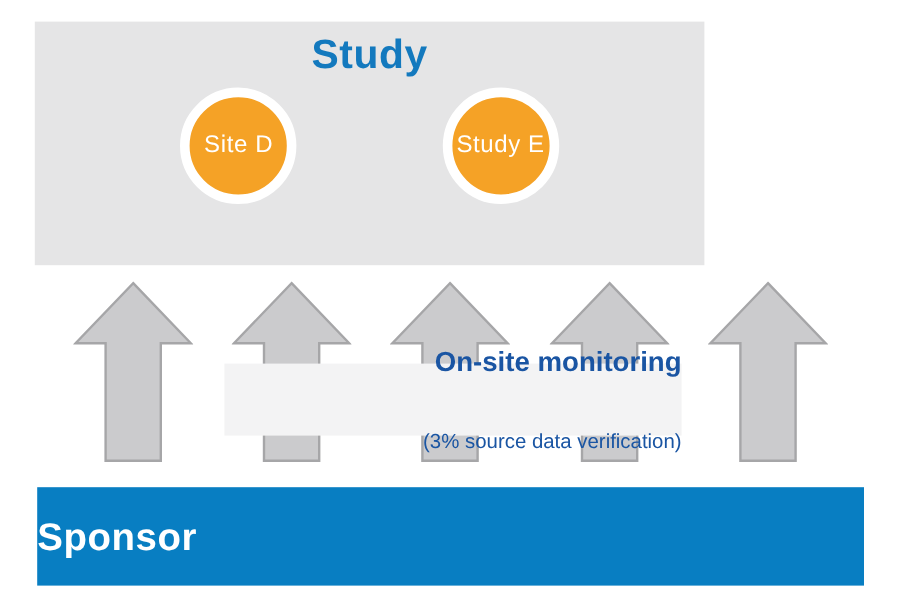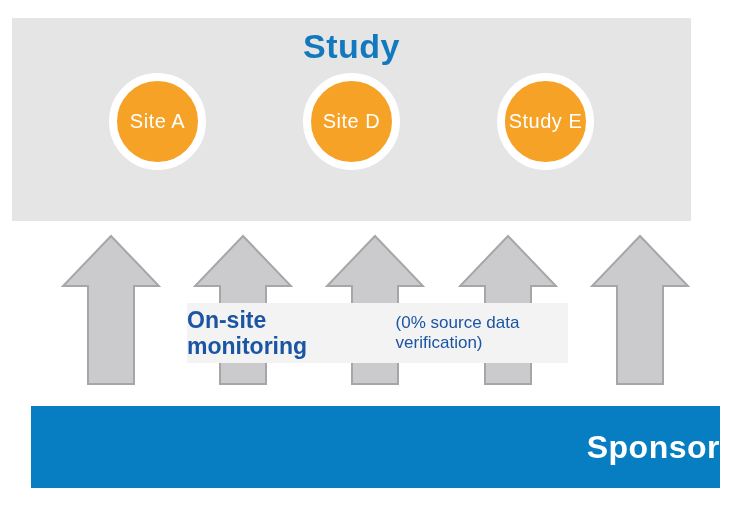--- a/index.html
+++ b/index.html
@@ -10,22 +10,22 @@
     position: relative;
     width: 750px;
     height: 511px;
     background: #ffffff;
     overflow: hidden;
   }
 
   
   .study-box {
     position: absolute;
-    left: 12px; top: 18px;
-    width: 679px; height: 203px;
+    left: 29px; top: 18px;
+    width: 558px; height: 203px;
     background: var(--panel-gray);
   }
   .study-title {
     margin-top: 9px;
     text-align: center;
     font-size: 34px;
     font-weight: bold;
     letter-spacing: 0.5px;
     color: var(--study-blue);
   }
@@ -63,22 +63,22 @@
   .arrow { width: 100px; height: 152px; display: block; }
 
   
   .monitoring-band {
     position: absolute;
     left: 187px; top: 303px;
     width: 381px; height: 60px;
     background: var(--band-gray);
     z-index: 2;
     display: flex;
-    flex-direction: row;
-    align-items: center;
+    flex-direction: column;
+    align-items: flex-end;
     justify-content: center;
     gap: 44px;
   }
   .monitoring-title {
     color: var(--monitor-blue);
     font-size: 23px;
     font-weight: bold;
     line-height: 1.15;
   }
   .monitoring-subtitle {
@@ -88,41 +88,38 @@
   }
 
   
   .sponsor-bar {
     position: absolute;
     left: 31px; top: 406px;
     width: 689px; height: 82px;
     background: var(--sponsor-blue);
     display: flex;
     align-items: center;
-    justify-content: flex-end;
+    justify-content: flex-start;
     z-index: 3;
   }
   .sponsor-label {
     color: #ffffff;
     font-size: 32px;
     font-weight: bold;
     letter-spacing: 0.5px;
   }
 </style>
 </head>
 <body>
 
 <div class="canvas">
 
   <div class="study-box">
     <div class="study-title">Study</div>
     <div class="circles-row">
-      <div class="site-circle">
-        <span class="site-label">Site A</span>
-      </div>
       <div class="site-circle">
         <span class="site-label">Site D</span>
       </div>
       <div class="site-circle">
         <span class="site-label">Study E</span>
       </div>
     </div>
   </div>
 
   <div class="arrows-row">
@@ -138,20 +135,20 @@
     <svg class="arrow" viewBox="0 0 100 152" aria-hidden="true">
       <polygon points="50,2 98,52 73,52 73,150 27,150 27,52 2,52" fill="#cbcbcd" stroke="#a6a6a8" stroke-width="2"></polygon>
     </svg>
     <svg class="arrow" viewBox="0 0 100 152" aria-hidden="true">
       <polygon points="50,2 98,52 73,52 73,150 27,150 27,52 2,52" fill="#cbcbcd" stroke="#a6a6a8" stroke-width="2"></polygon>
     </svg>
   </div>
 
   <div class="monitoring-band">
     <div class="monitoring-title">On-site monitoring</div>
-    <div class="monitoring-subtitle">(0% source data verification)</div>
+    <div class="monitoring-subtitle">(3% source data verification)</div>
   </div>
 
   <div class="sponsor-bar">
     <span class="sponsor-label">Sponsor</span>
   </div>
 
 </div>
 
 </body></html>

